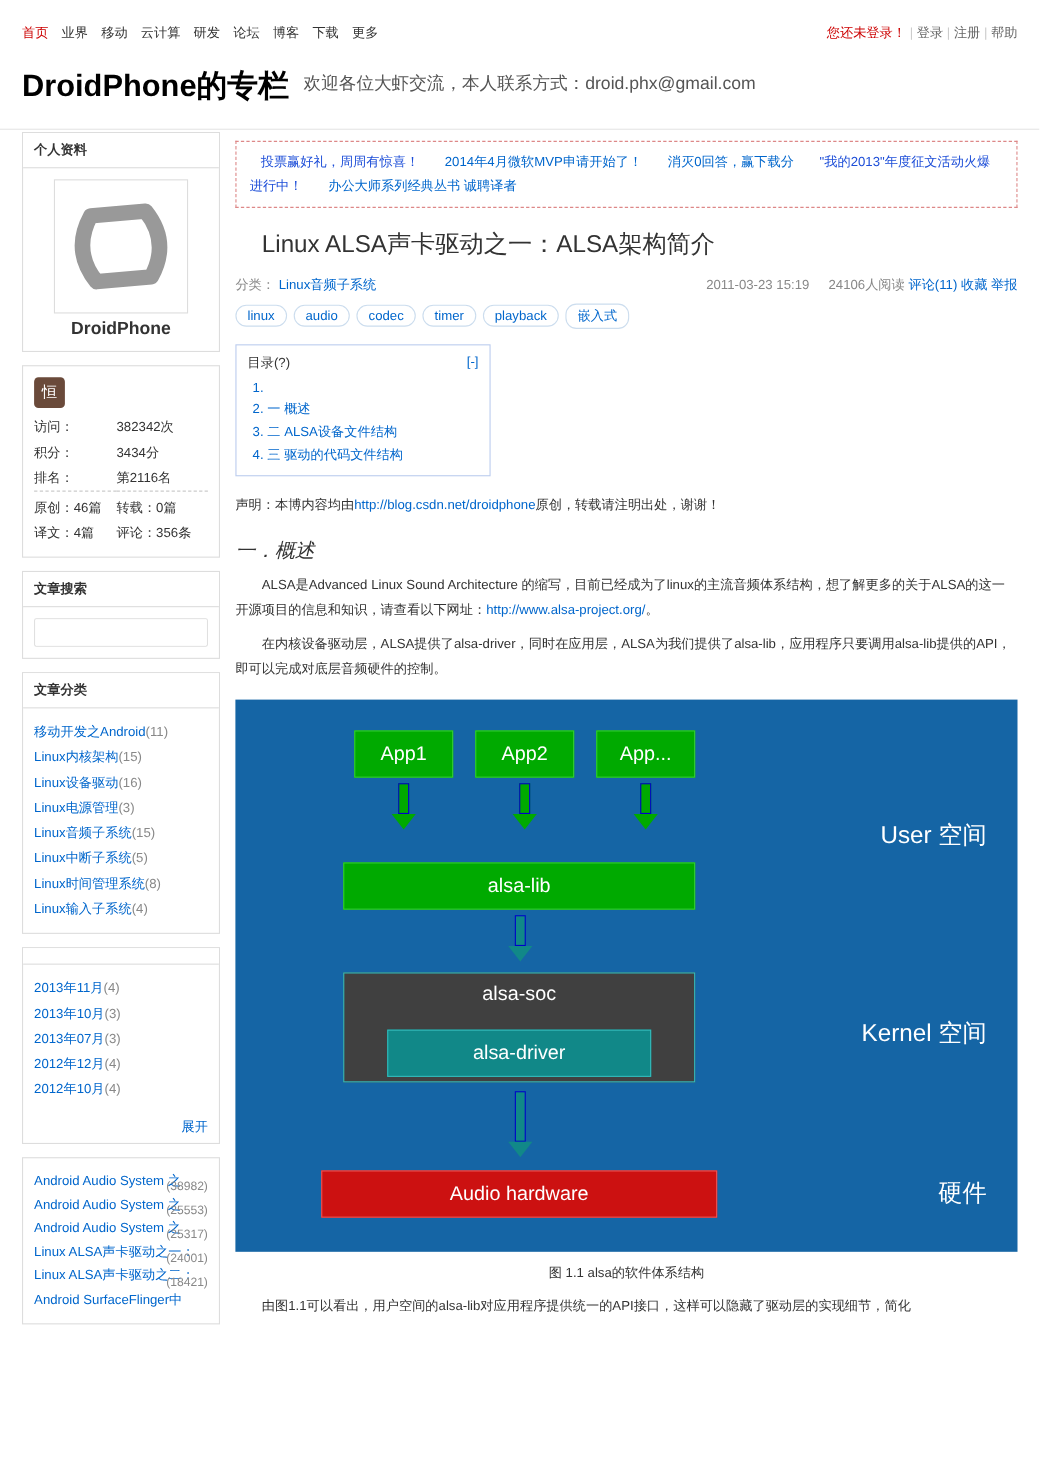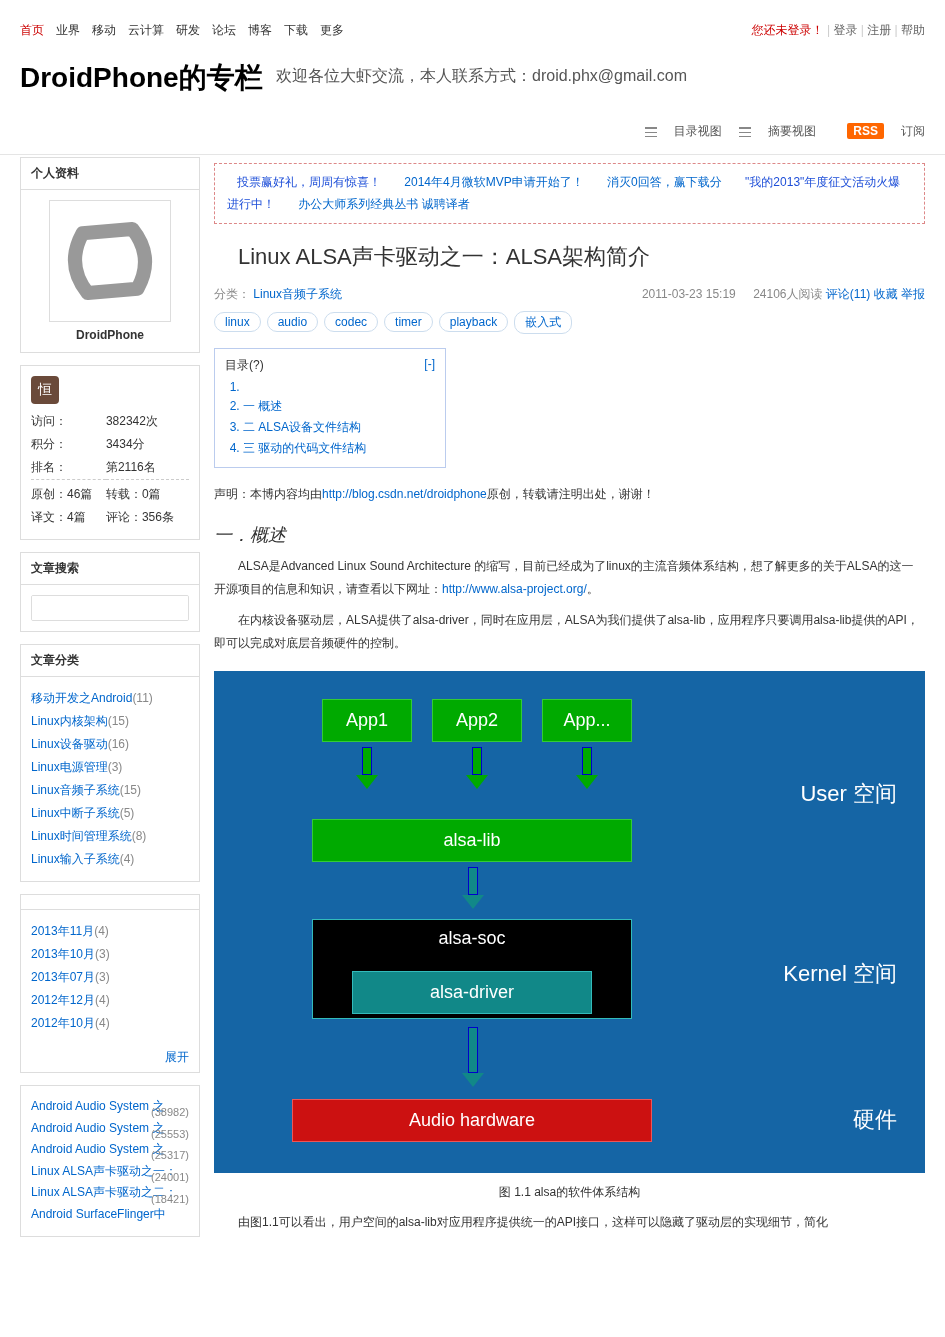--- a/index.html
+++ b/index.html
@@ -17,21 +17,21 @@
 .viewbar { text-align:right; padding:6px 20px 14px 0; font-size:12px; color:#555; }
 .viewbar span { margin-left:14px; }
 .viewbar .rss { background:#f60; color:#fff; padding:1px 6px; font-weight:bold; border-radius:2px; margin-right:3px; }
 .main { display:flex; gap:14px; padding:0 20px 40px 20px; align-items:center; }
 .sidebar { width:180px; flex:0 0 180px; }
 .panel { border:1px solid #ddd; margin-bottom:12px; }
 .panel h3 { margin:0; padding:7px 10px; font-size:12px; font-weight:bold; background:#fff; border-bottom:1px solid #ddd; color:#333;}
 .panel .body { padding:10px; }
 .avatar { width:120px; height:120px; border:1px solid #ddd; margin:0 auto 6px; display:flex; align-items:center; justify-content:center; }
 .avatar svg { width:100px; height:100px; }
-.uname { text-align:center; font-weight:bold; font-size:12px; margin-top:4px; }
+.uname { text-align:center; font-weight:bold; font-size:16px; margin-top:4px; }
 .badge-icon { width:28px; height:28px; background:#6a4a3a; border-radius:4px; color:#fff; display:flex; align-items:center; justify-content:center; font-size:14px; margin-bottom:6px;}
 .stats-table { width:100%; font-size:12px; color:#333; border-collapse:collapse; }
 .stats-table td { padding:3px 0; }
 .stats-table tr.divider td { border-top:1px dashed #ccc; padding-top:6px; }
 .search-box { display:flex; border:1px solid #ddd; border-radius:2px; overflow:hidden; }
 .search-box input { flex:1; border:none; padding:5px; outline:none; font-size:12px; }
 ul.list { list-style:none; margin:0; padding:0; }
 ul.list li { padding:3px 0; font-size:12px; }
 ul.list li a { color:#0066cc; }
 ul.list .cnt { color:#888; }
@@ -55,21 +55,21 @@
 .toc ol li { padding:2px 0; }
 .declare { font-size:12px; margin:12px 0 18px; }
 .article h2 { font-size:18px; font-weight:normal; color:#333; margin:20px 0 8px;font-style:italic; }
 .article p { font-size:12px; line-height:1.9; text-indent:2em; margin:8px 0;}
 .diagram { background:#1565a5; padding:28px 18px 14px; margin-top:16px; }
 .diagram-inner { position:relative; height:460px; }
 .dlabel { position:absolute; right:10px; color:#fff; font-size:22px; }
 .dbox { position:absolute; text-align:center; color:#fff; font-size:18px; padding:10px 0; box-sizing:border-box; }
 .app { background:#0a0; border:1px solid #3c3; width:90px; top:0; }
 .lib { background:#0a0; border:1px solid #3c3; left:80px; width:320px; top:120px; }
-.soc { background:#000000; border:1px solid #3bb; left:80px; width:320px; top:220px; }
+.soc { background:#404040; border:1px solid #3bb; left:80px; width:320px; top:220px; }
 .drv { background:#188; border:1px solid #3bb; left:120px; width:240px; top:272px; position:absolute;}
 .hw  { background:#c11; border:1px solid #e55; left:60px; width:360px; top:400px; }
 .arrow { position:absolute; width:22px; height:40px; }
 .arrow .shaft { width:8px; background:#0a0; border:1px solid #00c; height:26px; margin:0 auto;}
 .arrow .head { width:0; height:0; border-left:11px solid transparent; border-right:11px solid transparent; border-top:14px solid #0a0; margin:0 auto;}
 .arrow.teal .shaft { background:#188; }
 .arrow.teal .head { border-top-color:#188; }
 .caption { text-align:center; font-size:12px; margin:14px 0; }
 .divline { height:0; border-top:1px solid #e5e5e5; margin:0 0 2px;}
 .icon-list{display:inline-block;width:12px;height:10px;position:relative;vertical-align:middle;margin-right:3px;}
@@ -92,25 +92,20 @@
       <span> | </span>
       <a>帮助</a>
     </div>
   </div>
 
   <div class="blog-header">
     <span class="blog-title">DroidPhone的专栏</span>
     <span class="blog-sub">欢迎各位大虾交流，本人联系方式：droid.phx@gmail.com</span>
   </div>
 
-  <div class="viewbar">
-    <span><i class="icon-list"></i><span>目录视图</span></span>
-    <span><i class="icon-list"></i><span>摘要视图</span></span>
-    <span><span class="rss">RSS</span><span>订阅</span></span>
-  </div>
   <div class="divline"></div>
 
   <div class="main">
 
     <div class="sidebar">
 
       <div class="panel">
         <h3>个人资料</h3>
         <div class="body">
           <div class="avatar">

